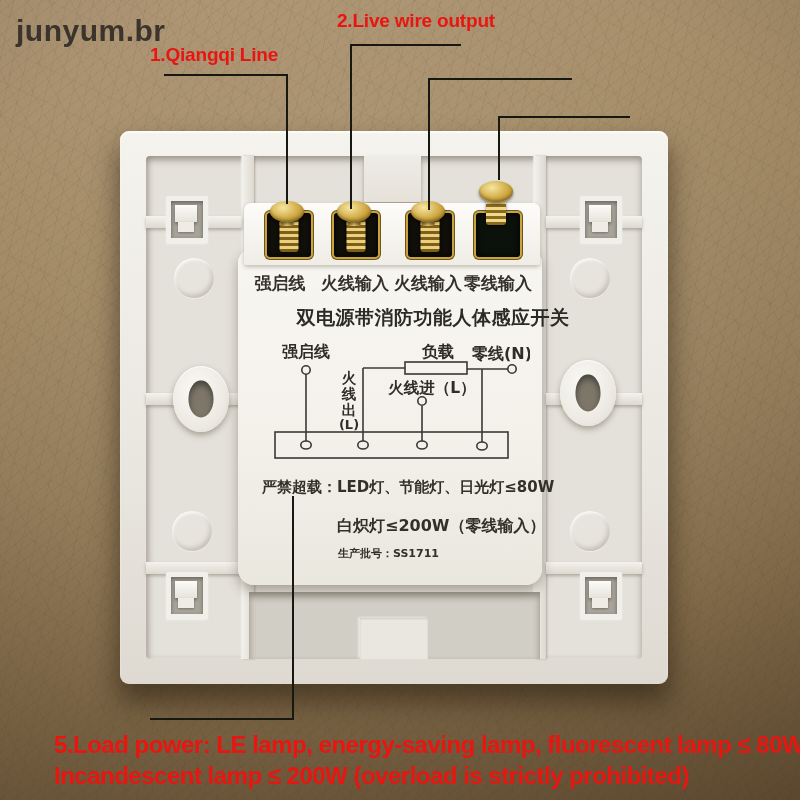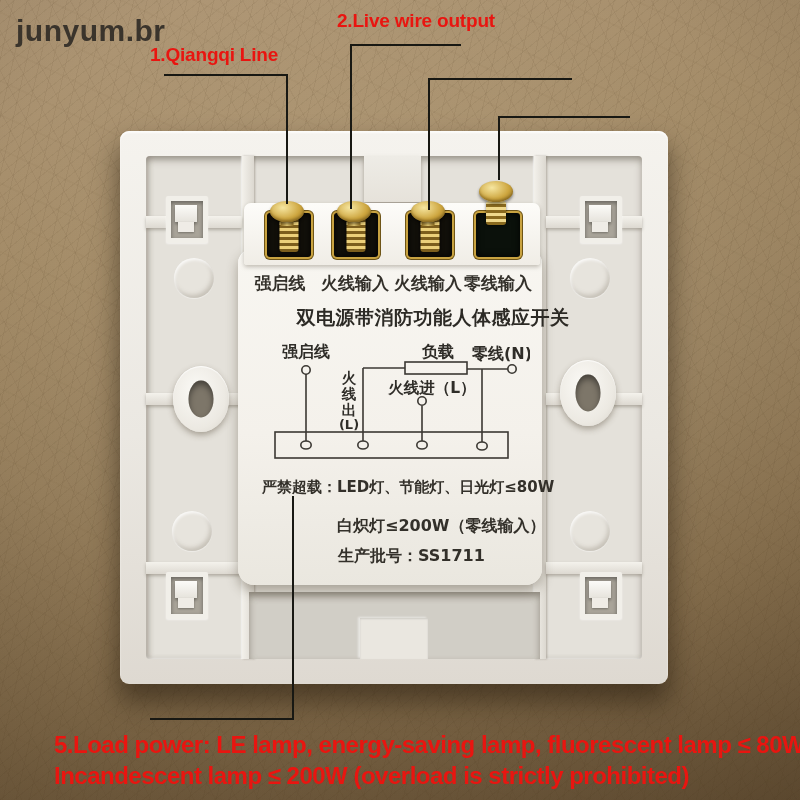--- a/index.html
+++ b/index.html
@@ -199,21 +199,21 @@
 
     <div class="tlabel cjk" style="left:160px">强启线</div>
     <div class="tlabel cjk" style="left:235px">火线输入</div>
     <div class="tlabel cjk" style="left:308px">火线输入</div>
     <div class="tlabel cjk" style="left:378px">零线输入</div>
 
     <div class="mtitle cjk">双电源带消防功能人体感应开关</div>
 
     <div class="spec cjk" style="left:142px;top:347px;font-size:15px">严禁超载：LED灯、节能灯、日光灯≤80W</div>
     <div class="spec cjk" style="left:217px;top:385px;font-size:16px">白炽灯≤200W（零线输入）</div>
-    <div class="spec cjk" style="left:218px;top:415px;font-size:16px">生产批号：SS1711</div>
+    <div class="spec cjk" style="left:218px;top:415px;font-size:11px">生产批号：SS1711</div>
 
     <div class="terminal-strip">
       <div class="terminal" style="left:21px">
         <div class="screw-head"></div>
         <div class="screw-neck"></div>
         <div class="socket">
             <div class="thread"></div>
           </div>
       </div>
       <div class="terminal" style="left:88px">

